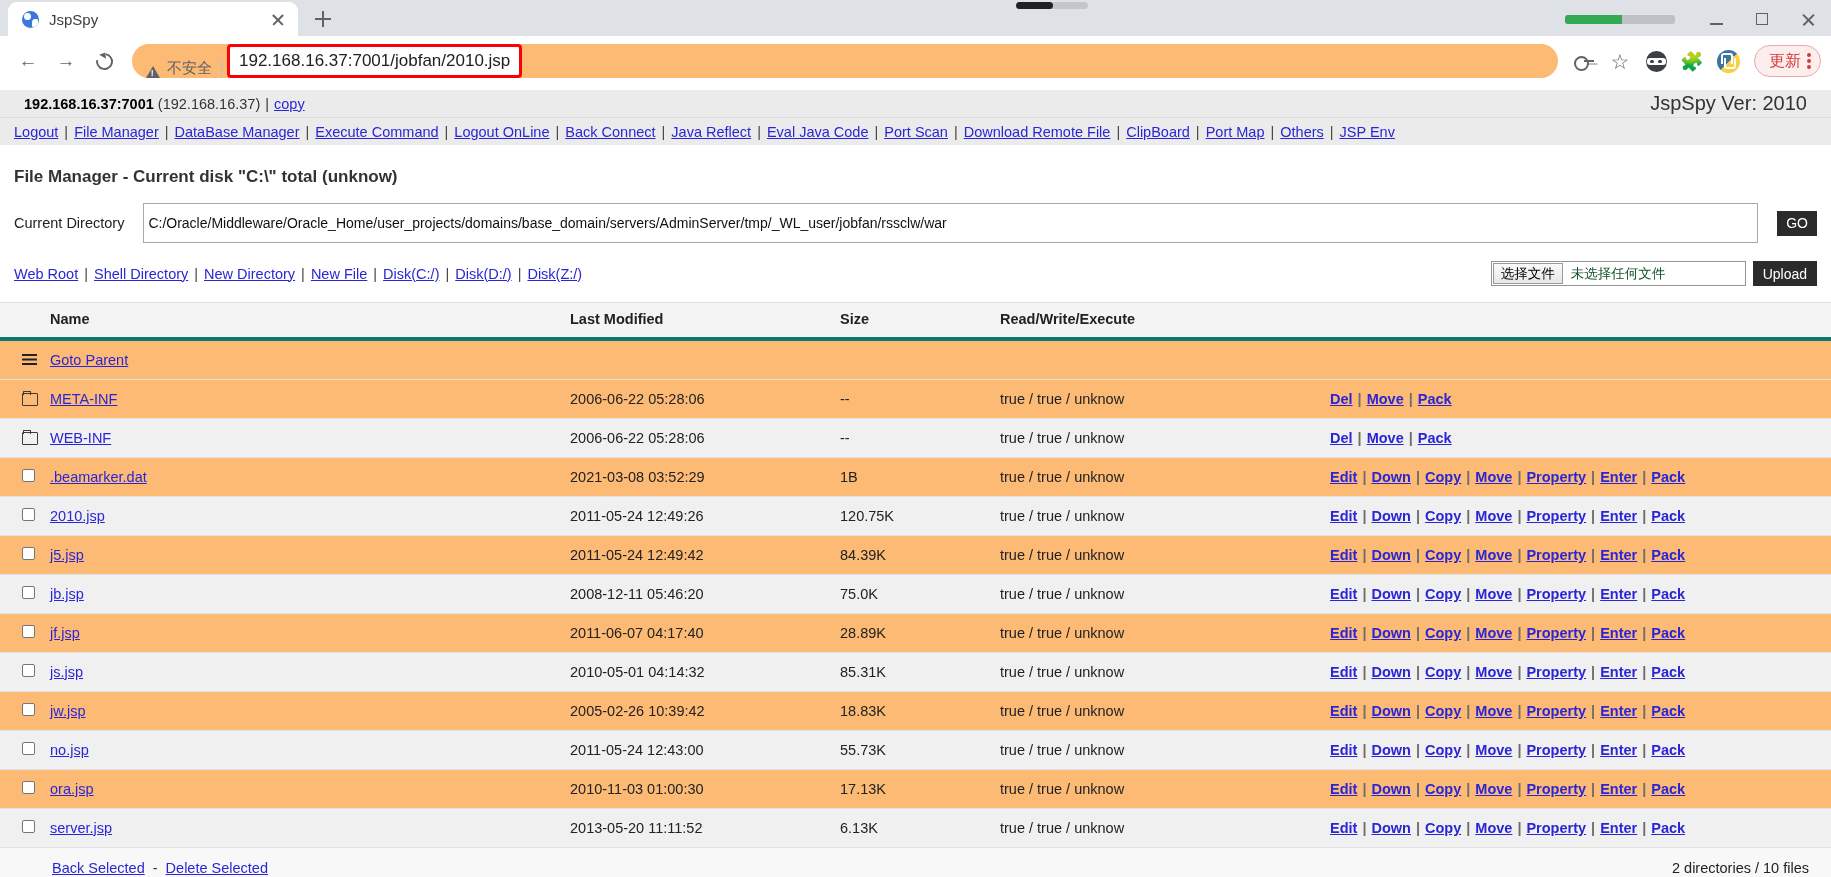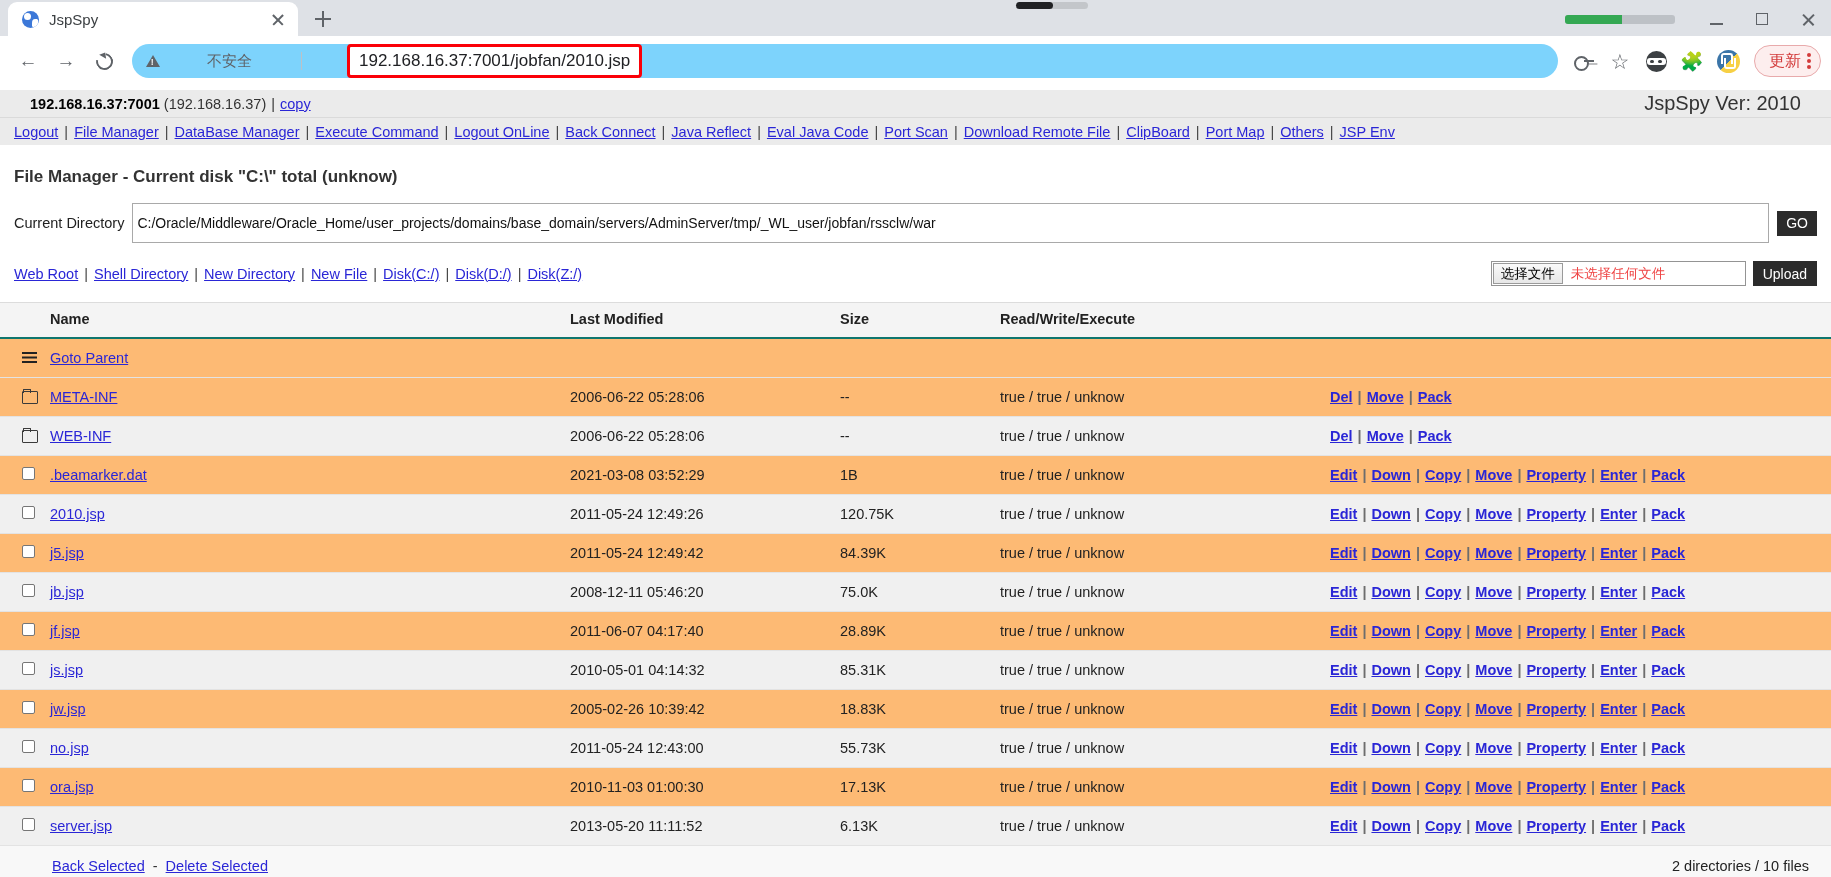--- a/index.html
+++ b/index.html
@@ -124,23 +124,23 @@
   }
   .reload-icon::after {
     content: ""; position: absolute; right: -1px; top: -2px;
     border-left: 4px solid transparent;
     border-right: 4px solid transparent;
     border-bottom: 5px solid #5f6368;
     transform: rotate(65deg);
   }
 
   .omnibox {
-    flex: 1; height: 34px; background: #7dd3fc; border-radius: 18px;
-    display: flex; align-items: center; margin: 0 8px;
-    position: relative; padding-left: 14px; gap: 40px;
+    flex: 1; height: 34px; background: #fdba74; border-radius: 18px;
+    display: flex; align-items: flex-end; margin: 0 8px;
+    position: relative; padding-left: 14px;
   }
   .warn-icon {
     width: 0; height: 0; position: relative;
     border-left: 7px solid transparent;
     border-right: 7px solid transparent;
     border-bottom: 12px solid #5f6368;
     flex: none;
   }
   .warn-icon::after {
     content: "!"; position: absolute; left: -2.2px; top: 1.5px;
@@ -236,21 +236,21 @@
     background: #ffffff;
     font-family: "Liberation Sans", sans-serif;
     font-size: 15px; color: #000000;
     overflow: hidden;
   }
 
   .hdr-bar {
     background: #ebebeb;
     height: 27px;
     display: flex; align-items: center;
-    padding: 0 30px;
+    padding: 0 24px;
     font-size: 14.5px;
   }
   .hdr-host { font-weight: bold; color: #000; }
   .hdr-ip { color: #333; margin-left: 4px; }
   .hdr-sep { color: #333; margin: 0 5px; }
   a.lnk { color: #2a26d6; text-decoration: underline; cursor: pointer; }
   .hdr-ver { margin-left: auto; color: #333; font-size: 20px; }
 
   .nav-bar {
     background: #ebebeb;
@@ -263,21 +263,21 @@
   .nav-bar .bar { color: #444; margin: 0 6px; }
 
   .fm-title {
     font-size: 17px; font-weight: bold; color: #333;
     padding: 22px 14px 16px 14px;
   }
 
   .cd-row {
     display: flex; align-items: center;
     padding: 0 14px 0 14px;
-    gap: 8px;
+    gap: 19px;
   }
   .cd-label { font-size: 14.5px; color: #222; white-space: nowrap; }
   .cd-input {
     flex: 1; height: 40px;
     border: 1px solid #a9a9a9; background: #fff;
     font-size: 14px; color: #111;
     padding: 0 4px;
     font-family: "Liberation Sans", sans-serif;
     outline: none;
   }
@@ -308,21 +308,21 @@
   }
   .file-btn {
     border: 1px solid #9a9a9a;
     background: linear-gradient(#fafafa, #e7e7e7);
     height: 21px; margin: 1px 0 1px 1px;
     display: flex; align-items: center; padding: 0 7px;
     font-size: 13.5px; color: #000; cursor: pointer;
     white-space: nowrap;
   }
   .file-name {
-    font-size: 13.5px; color: #ef4444; margin-left: 8px; white-space: nowrap;
+    font-size: 13.5px; color: #14532d; margin-left: 8px; white-space: nowrap;
   }
   .upload-btn {
     height: 25px; background: #2b2b2b; color: #fff;
     border: 1px solid #2b2b2b; font-size: 14px;
     padding: 0 9px; cursor: pointer;
     font-family: "Liberation Sans", sans-serif;
   }
 
   
   .fm-table {
@@ -330,21 +330,21 @@
     border-collapse: collapse;
     margin-top: 16px;
     font-size: 14.5px;
   }
   .fm-table thead th {
     text-align: left;
     font-weight: bold;
     color: #222;
     padding: 8px 0 10px 0;
     background: #f4f4f4;
-    border-bottom: 2px solid #0f766e;
+    border-bottom: 4px solid #0f766e;
     border-top: 1px solid #dcdcdc;
   }
   .fm-table tbody tr { border-bottom: 1px solid #e3e3e3; }
   .fm-table tbody tr.alt { background: #f0f0f0; }
   .fm-table tbody tr.plain { background: #fdba74; }
   .fm-table td {
     padding: 11px 0 11px 0;
     vertical-align: middle;
     color: #222;
   }

